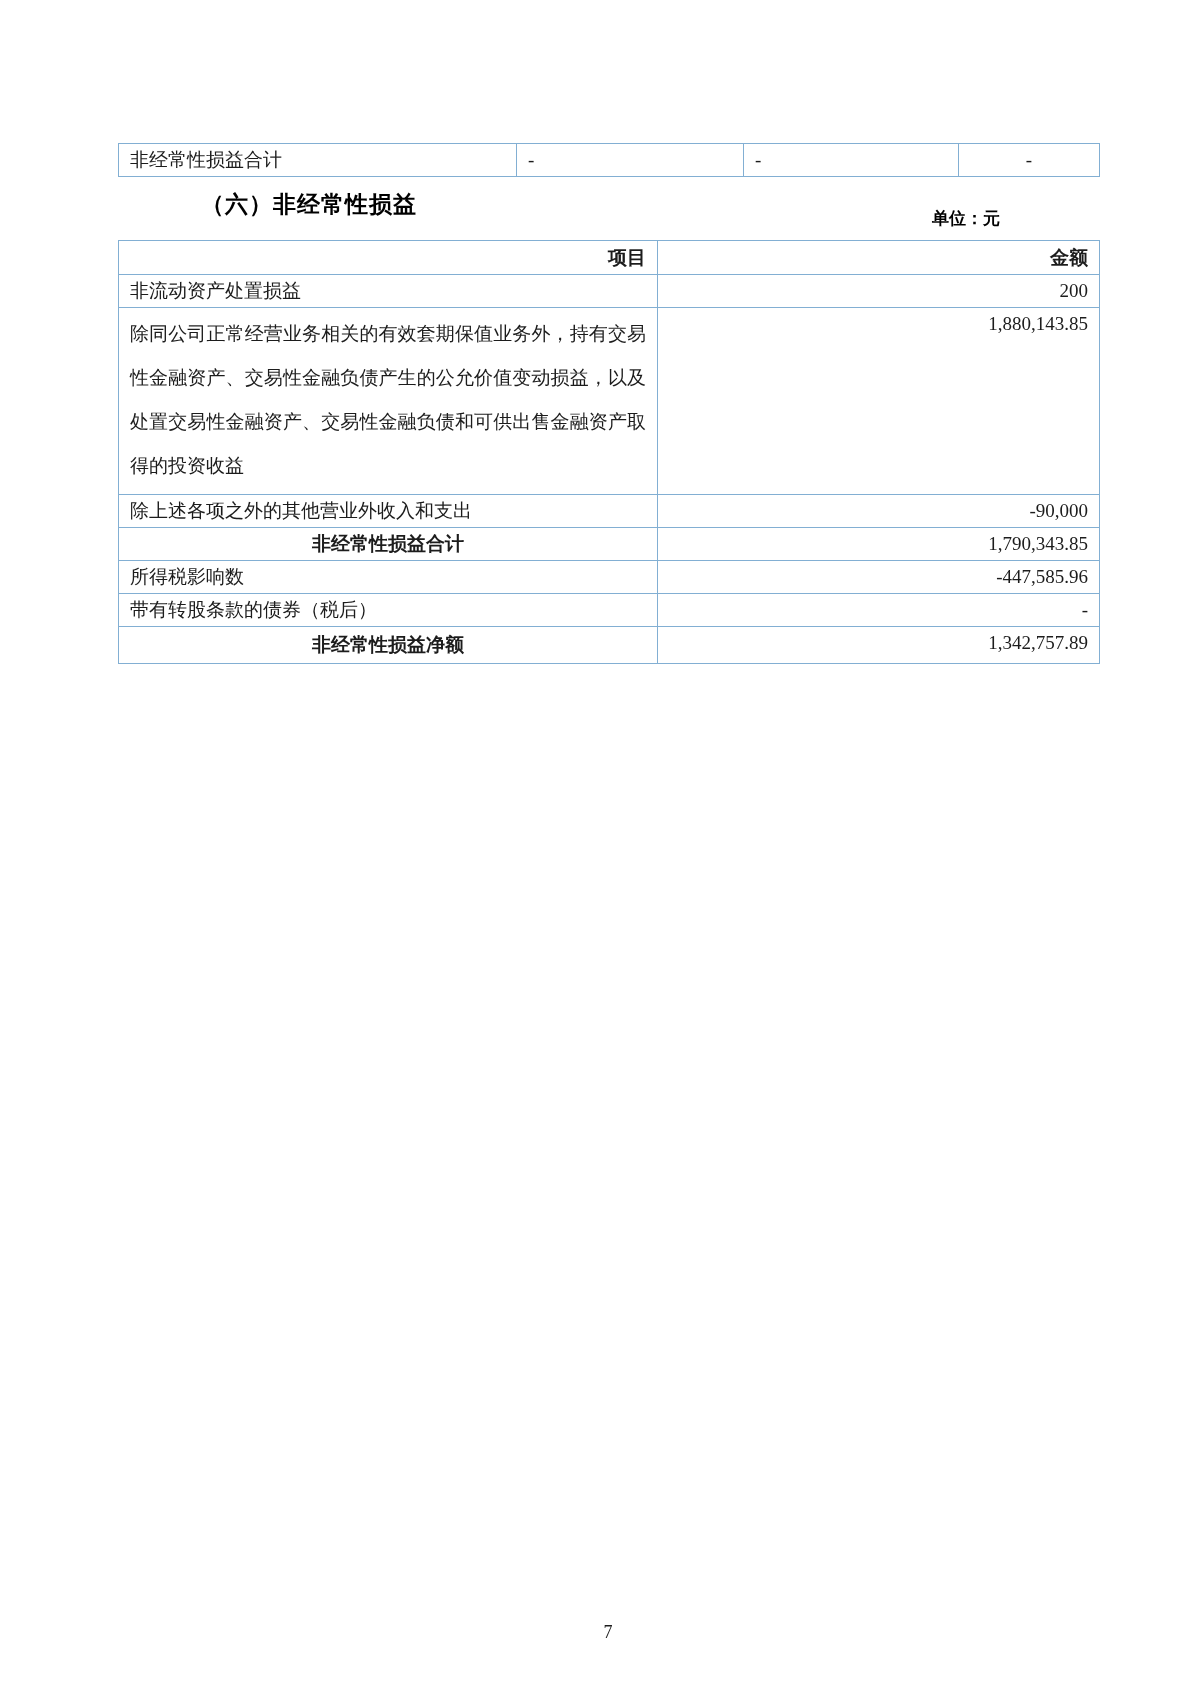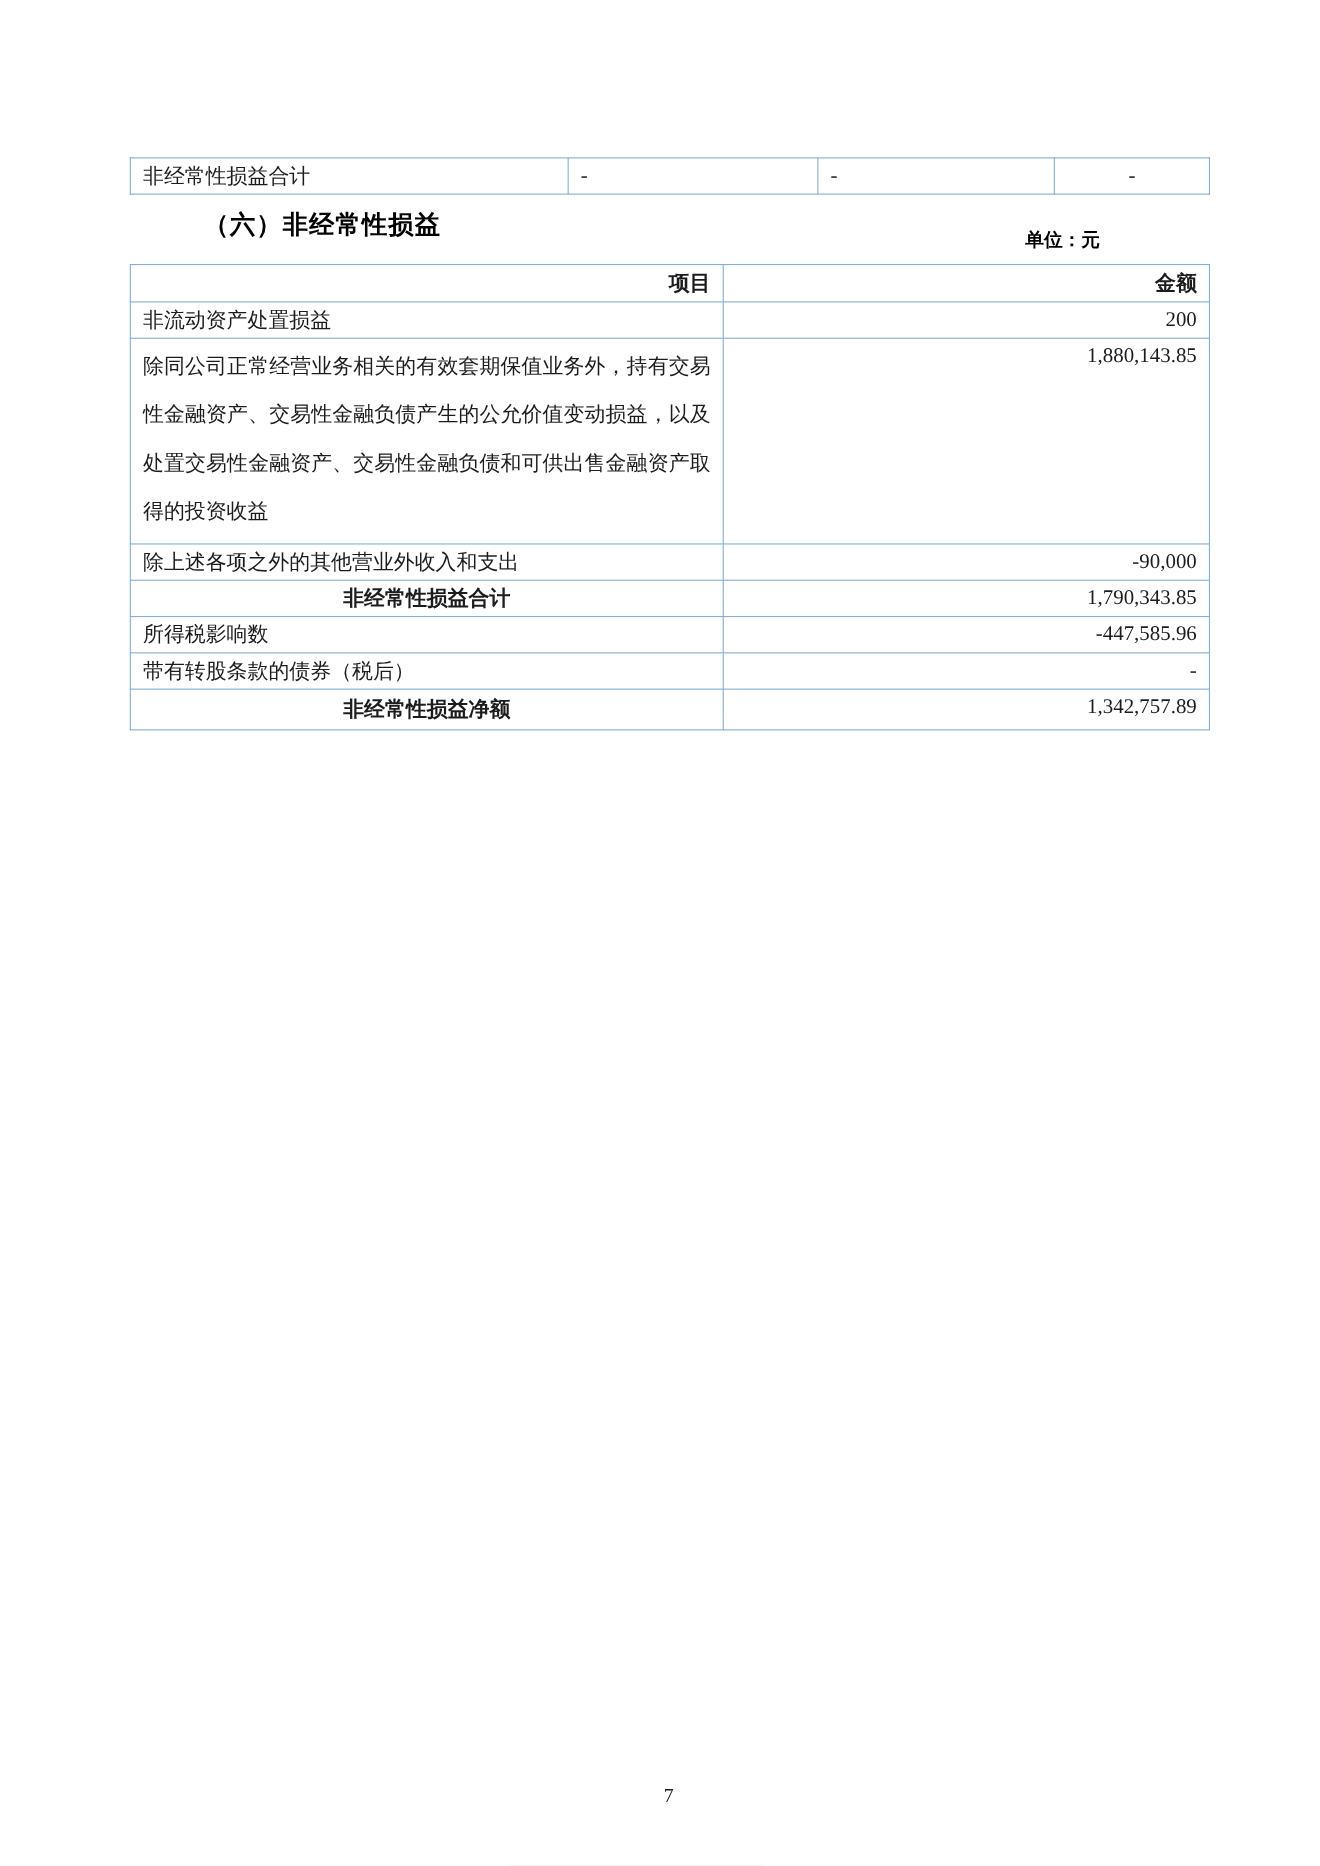--- a/index.html
+++ b/index.html
@@ -28,21 +28,21 @@
 
   
   .t1 td { height:33px; }
   .t1 .c-label { text-align:left; }
   .t1 .c-dash-left { text-align:left; }
   .t1 .c-dash-center { text-align:center; }
 
   
   .section-head { position:relative; height:63px; }
   .section-title {
-    position:absolute; left:67px; top:12px;
+    position:absolute; left:83px; top:12px;
     font-family:"Liberation Sans","DejaVu Sans",sans-serif;
     font-weight:bold; font-size:23px; color:#000;
     letter-spacing:1px;
   }
   .unit-label {
     position:absolute; right:99px; bottom:10px;
     font-family:"Liberation Sans","DejaVu Sans",sans-serif;
     font-weight:bold; font-size:17px; color:#000;
   }
 

